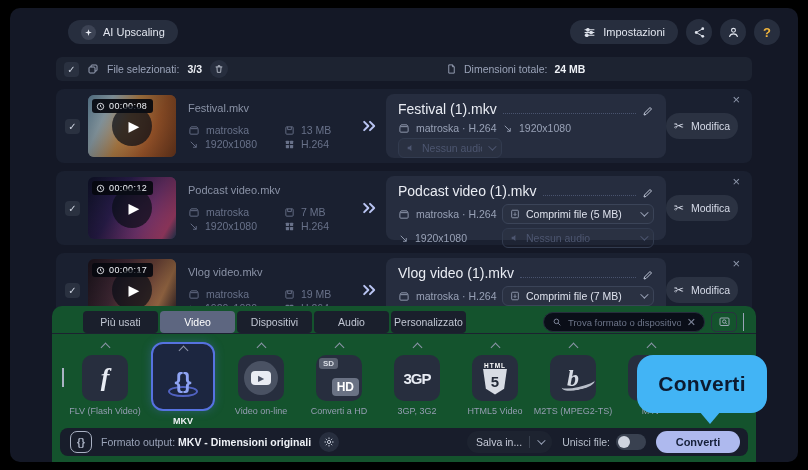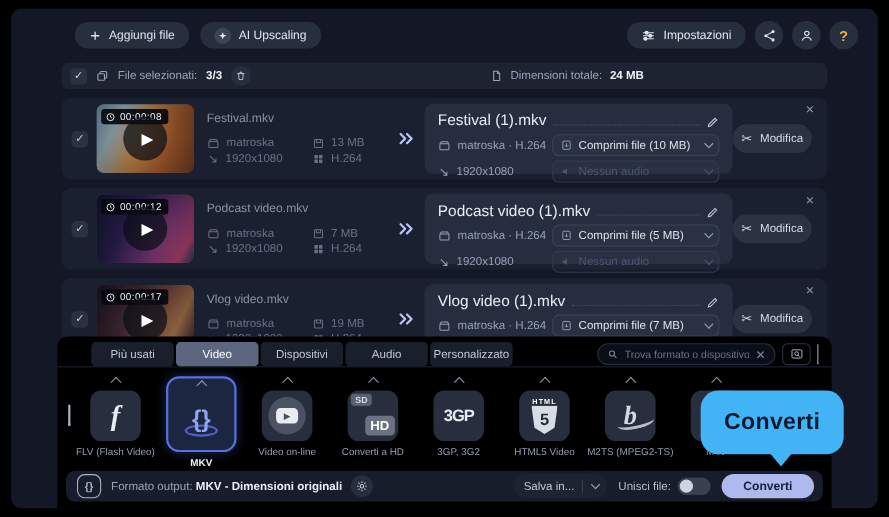--- a/index.html
+++ b/index.html
@@ -50,21 +50,21 @@
   .dropdown { display:flex; align-items:center; gap:6px; height:20px; border:1px solid #3b4458; border-radius:6px; padding:0 7px; font-size:10.5px; color:#dde1ec; background:rgba(255,255,255,.02); cursor:pointer; }
   .dropdown .dd-label { flex:1; white-space:nowrap; overflow:hidden; }
   .dropdown.disabled { color:#4d5670; border-color:#323b4f; cursor:default; }
   .dropdown.disabled .chev { border-color:#4d5670; }
   .chev { width:6px; height:6px; border-right:1.5px solid #9aa3b8; border-bottom:1.5px solid #9aa3b8; transform:rotate(45deg) translateY(-2px); flex:0 0 auto; }
   .edit-btn { display:flex; align-items:center; justify-content:center; gap:7px; width:104px; height:26px; margin-left:auto; margin-right:14px; background:#2b3242; border-radius:13px; font-size:10.5px; color:#d6dbe8; cursor:pointer; }
   .scissors { font-size:12px; }
   .row-close { position:absolute; top:4px; right:12px; color:#8f98ad; font-size:13px; line-height:1; cursor:pointer; }
 
   
-  .format-panel { position:absolute; left:42px; right:42px; bottom:0; height:156px; background:#000000; border-radius:10px 10px 0 0; z-index:5; }
+  .format-panel { position:absolute; left:42px; right:42px; bottom:0; height:156px; background:#14532d; border-radius:10px 10px 0 0; z-index:5; }
   .tabs-row { display:flex; align-items:center; padding:5px 12px 0 31px; border-bottom:1px solid #1c2230; }
   .tab { width:75px; height:22px; margin-right:2px; background:#1a1f2c; border-radius:4px; display:flex; align-items:center; justify-content:center; font-size:10.5px; color:#c2c7d4; cursor:pointer; }
   .tab.active { background:#5d6680; color:#fff; }
   .search-box { margin-left:auto; display:flex; align-items:center; gap:6px; width:162px; height:20px; background:#0a0e18; border:1px solid #262d3c; border-radius:10px; padding:0 8px; color:#6c7488; }
   .search-box input { flex:1; min-width:0; background:transparent; border:none; outline:none; color:#8a92a6; font-size:9.5px; font-family:"Liberation Sans",sans-serif; }
   .search-box input::placeholder { color:#6c7488; }
   .search-x { font-size:11px; color:#7d8498; cursor:pointer; }
   .dev-btn { width:26px; height:20px; margin-left:6px; border:1px solid #2b3242; border-radius:5px; display:flex; align-items:center; justify-content:center; color:#aab2c4; cursor:pointer; }
   .panel-collapse { margin-left:6px; color:#9aa3b8; cursor:pointer; }
   .chev-down { width:7px; height:7px; border-right:1.6px solid #9aa3b8; border-bottom:1.6px solid #9aa3b8; transform:rotate(45deg); }
@@ -115,26 +115,20 @@
   .tooltip .tt-text { font-size:21px; font-weight:bold; color:#0c1a30; letter-spacing:.3px; }
   .tooltip::after { content:""; position:absolute; bottom:-11px; left:62px; border-left:11px solid transparent; border-right:11px solid transparent; border-top:13px solid #42b4f5; }
 </style>
 </head>
 <body>
 
 <div class="window">
 
   <div class="toolbar">
     <div class="tb-left">
-      <div class="pill-btn">
-        <svg class="ic" width="11" height="11" viewBox="0 0 24 24" fill="none" stroke="#dfe3ec" stroke-width="2.6">
-            <path d="M12 4v16M4 12h16"></path>
-          </svg>
-        <span>Aggiungi file</span>
-      </div>
       <div class="pill-btn">
         <span class="ai-dot">
           <svg class="ic" width="9" height="9" viewBox="0 0 24 24" fill="#e8ecf4">
               <path d="M12 3l2.2 6.8L21 12l-6.8 2.2L12 21l-2.2-6.8L3 12l6.8-2.2z"></path>
             </svg>
         </span>
         <span>AI Upscaling</span>
       </div>
     </div>
     <div class="tb-right">
@@ -257,28 +251,20 @@
             </svg>
         </div>
         <div class="out-grid">
           <span class="out-cell">
               <svg class="ic" width="12" height="11" viewBox="0 0 24 24" fill="none" stroke="#98a1b6" stroke-width="2">
                 <rect x="3" y="8" width="18" height="12" rx="2"></rect>
                 <path d="M3 8l3-4h12l3 4"></path>
               </svg>
               <span>matroska · H.264</span>
             </span>
-          <span class="dropdown">
-              <svg class="ic" width="10" height="10" viewBox="0 0 24 24" fill="none" stroke="#9aa3b8" stroke-width="2">
-                <rect x="4" y="3" width="16" height="18" rx="2"></rect>
-                <path d="M12 8v7M9 12.5l3 3 3-3"></path>
-              </svg>
-              <span class="dd-label">Comprimi file (10 MB)</span>
-              <span class="chev"></span>
-            </span>
           <span class="out-cell">
               <svg class="ic" width="11" height="11" viewBox="0 0 24 24" fill="none" stroke="#98a1b6" stroke-width="2">
                 <path d="M6 6l12 12M18 11v7h-7"></path>
               </svg>
               <span>1920x1080</span>
             </span>
           <span class="dropdown disabled">
               <svg class="ic" width="10" height="10" viewBox="0 0 24 24" fill="#4d5670">
                 <path d="M4 9v6h4l5 4V5L8 9H4z"></path>
               </svg>

